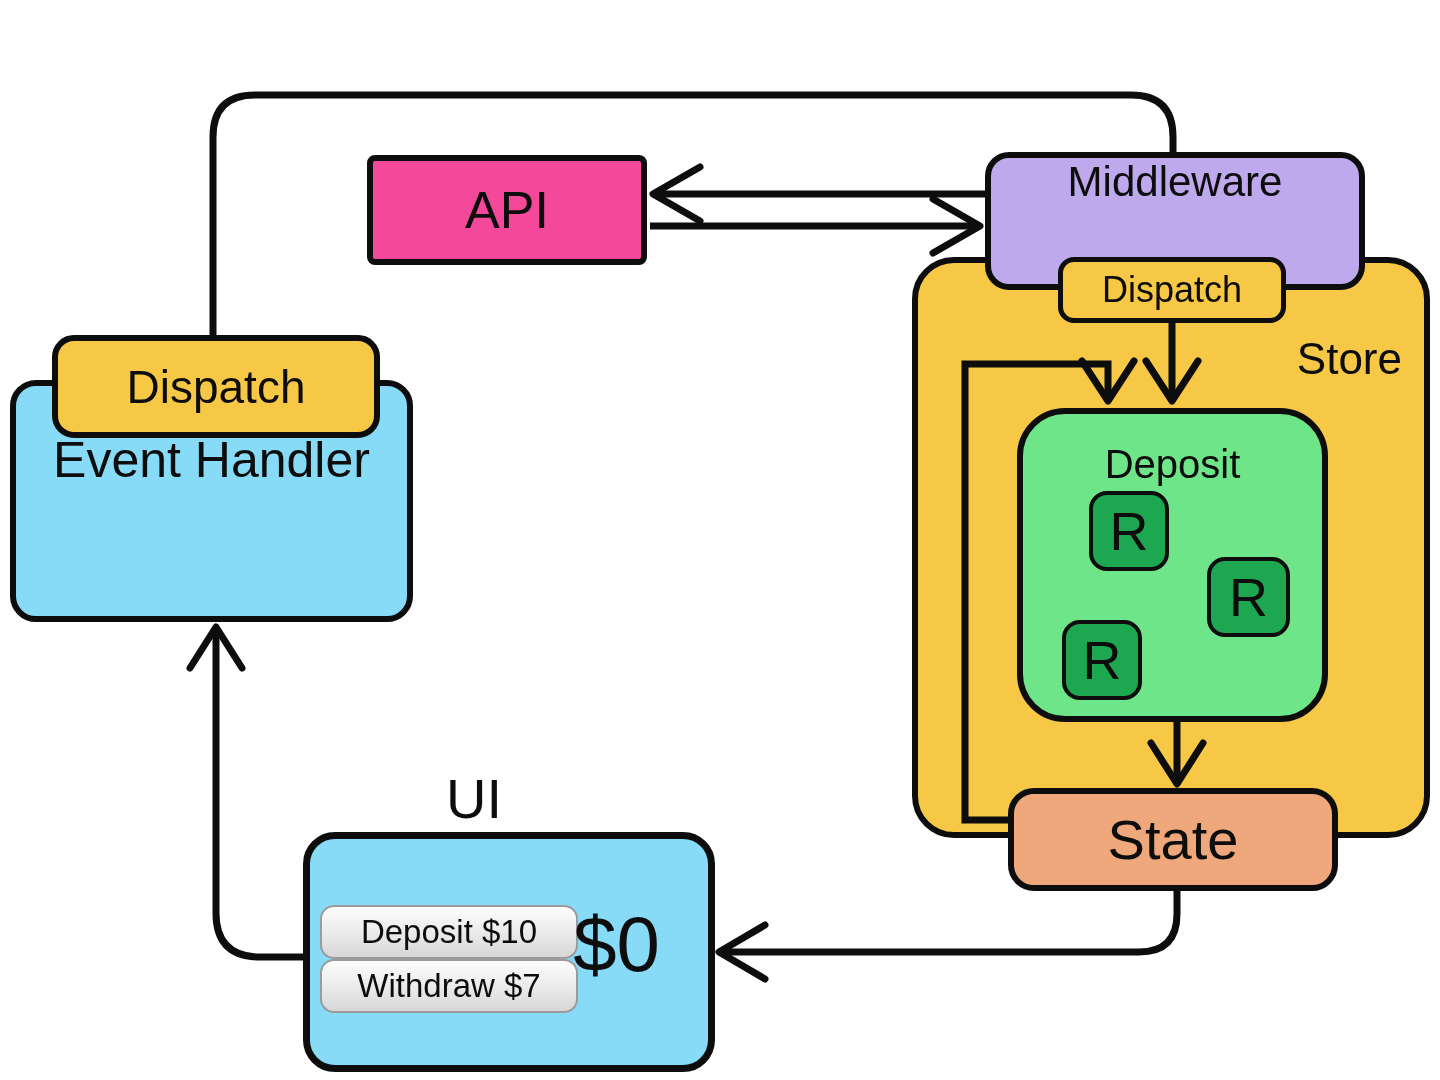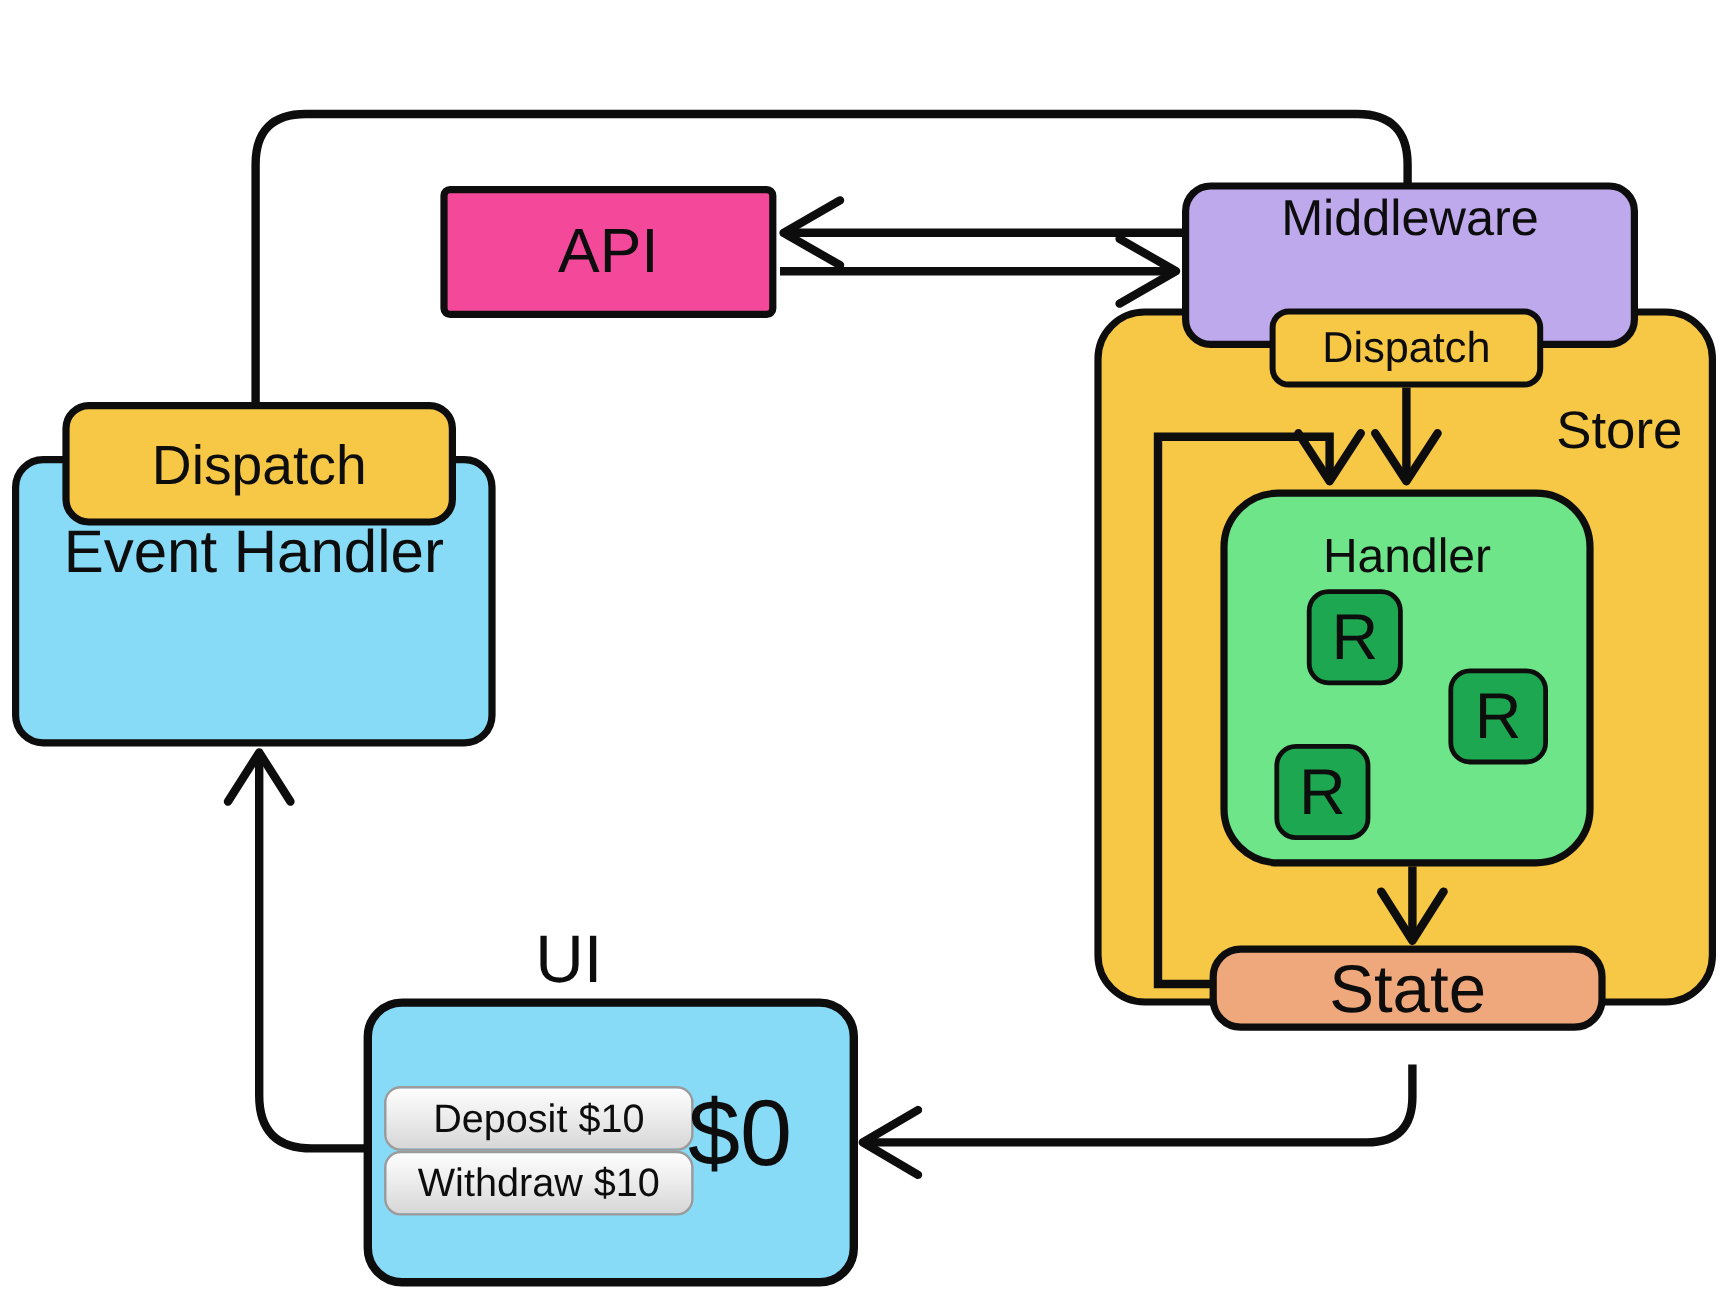--- a/index.html
+++ b/index.html
@@ -26,21 +26,21 @@
        border-radius:16px;border-width:5px;font-size:36px;z-index:4;}
   .reducer{left:1017px;top:408px;width:311px;height:314px;background:var(--reducer,#6fe58a);
        border-radius:48px;z-index:3;}
   .reducer-label{position:absolute;top:28px;left:0;right:0;text-align:center;font-size:40px;}
   .r-unit{position:absolute;box-sizing:border-box;border:4px solid #0d0d0d;border-radius:18px;
        background:var(--reducer_unit,#1ca750);display:flex;align-items:center;justify-content:center;
        font-size:54px;}
   .r1{left:66px;top:77px;width:80px;height:80px;}   
   .r2{left:184px;top:143px;width:83px;height:80px;}
   .r3{left:39px;top:206px;width:80px;height:80px;}
-  .state{left:1008px;top:788px;width:330px;height:71px;background:var(--state,#eea87c);
+  .state{left:1008px;top:788px;width:330px;height:103px;background:var(--state,#eea87c);
        border-radius:26px;font-size:56px;z-index:3;}
   .eh-dispatch{left:52px;top:335px;width:328px;height:103px;background:var(--store,#f7c846);
        border-radius:22px;font-size:46px;z-index:4;}
   .event-handler{left:10px;top:380px;width:403px;height:242px;background:var(--ui,#88dbf7);
        border-radius:26px;font-size:50px;z-index:3;align-items:center;padding-bottom:82px;}
   .ui-title{position:absolute;left:446px;top:766px;width:120px;text-align:left;font-size:56px;z-index:3;}
   .ui{left:303px;top:832px;width:412px;height:240px;background:var(--ui,#88dbf7);
        border-radius:32px;border-width:7px;z-index:3;}
   .ui-buttons{position:absolute;left:10px;top:66px;display:flex;flex-direction:column;}
   .ui-btn{
@@ -89,21 +89,21 @@
 
   <div class="node middleware">
     <span>Middleware</span>
   </div>
 
   <div class="node store-dispatch">
     <span>Dispatch</span>
   </div>
 
   <div class="node reducer">
-    <span class="reducer-label">Handler</span>
+    <span class="reducer-label">Deposit</span>
     <div class="r-unit r1">
       <span>R</span>
     </div>
     <div class="r-unit r2">
       <span>R</span>
     </div>
     <div class="r-unit r3">
       <span>R</span>
     </div>
   </div>
@@ -120,18 +120,18 @@
   </div>
 
   <div class="node api">
     <span>API</span>
   </div>
 
   <div class="ui-title">UI</div>
   <div class="node ui">
     <div class="ui-buttons">
       <div class="ui-btn">Deposit $10</div>
-      <div class="ui-btn">Withdraw $10</div>
+      <div class="ui-btn">Withdraw $7</div>
     </div>
     <div class="ui-balance">$0</div>
   </div>
 
 </div>
 
 </body></html>

